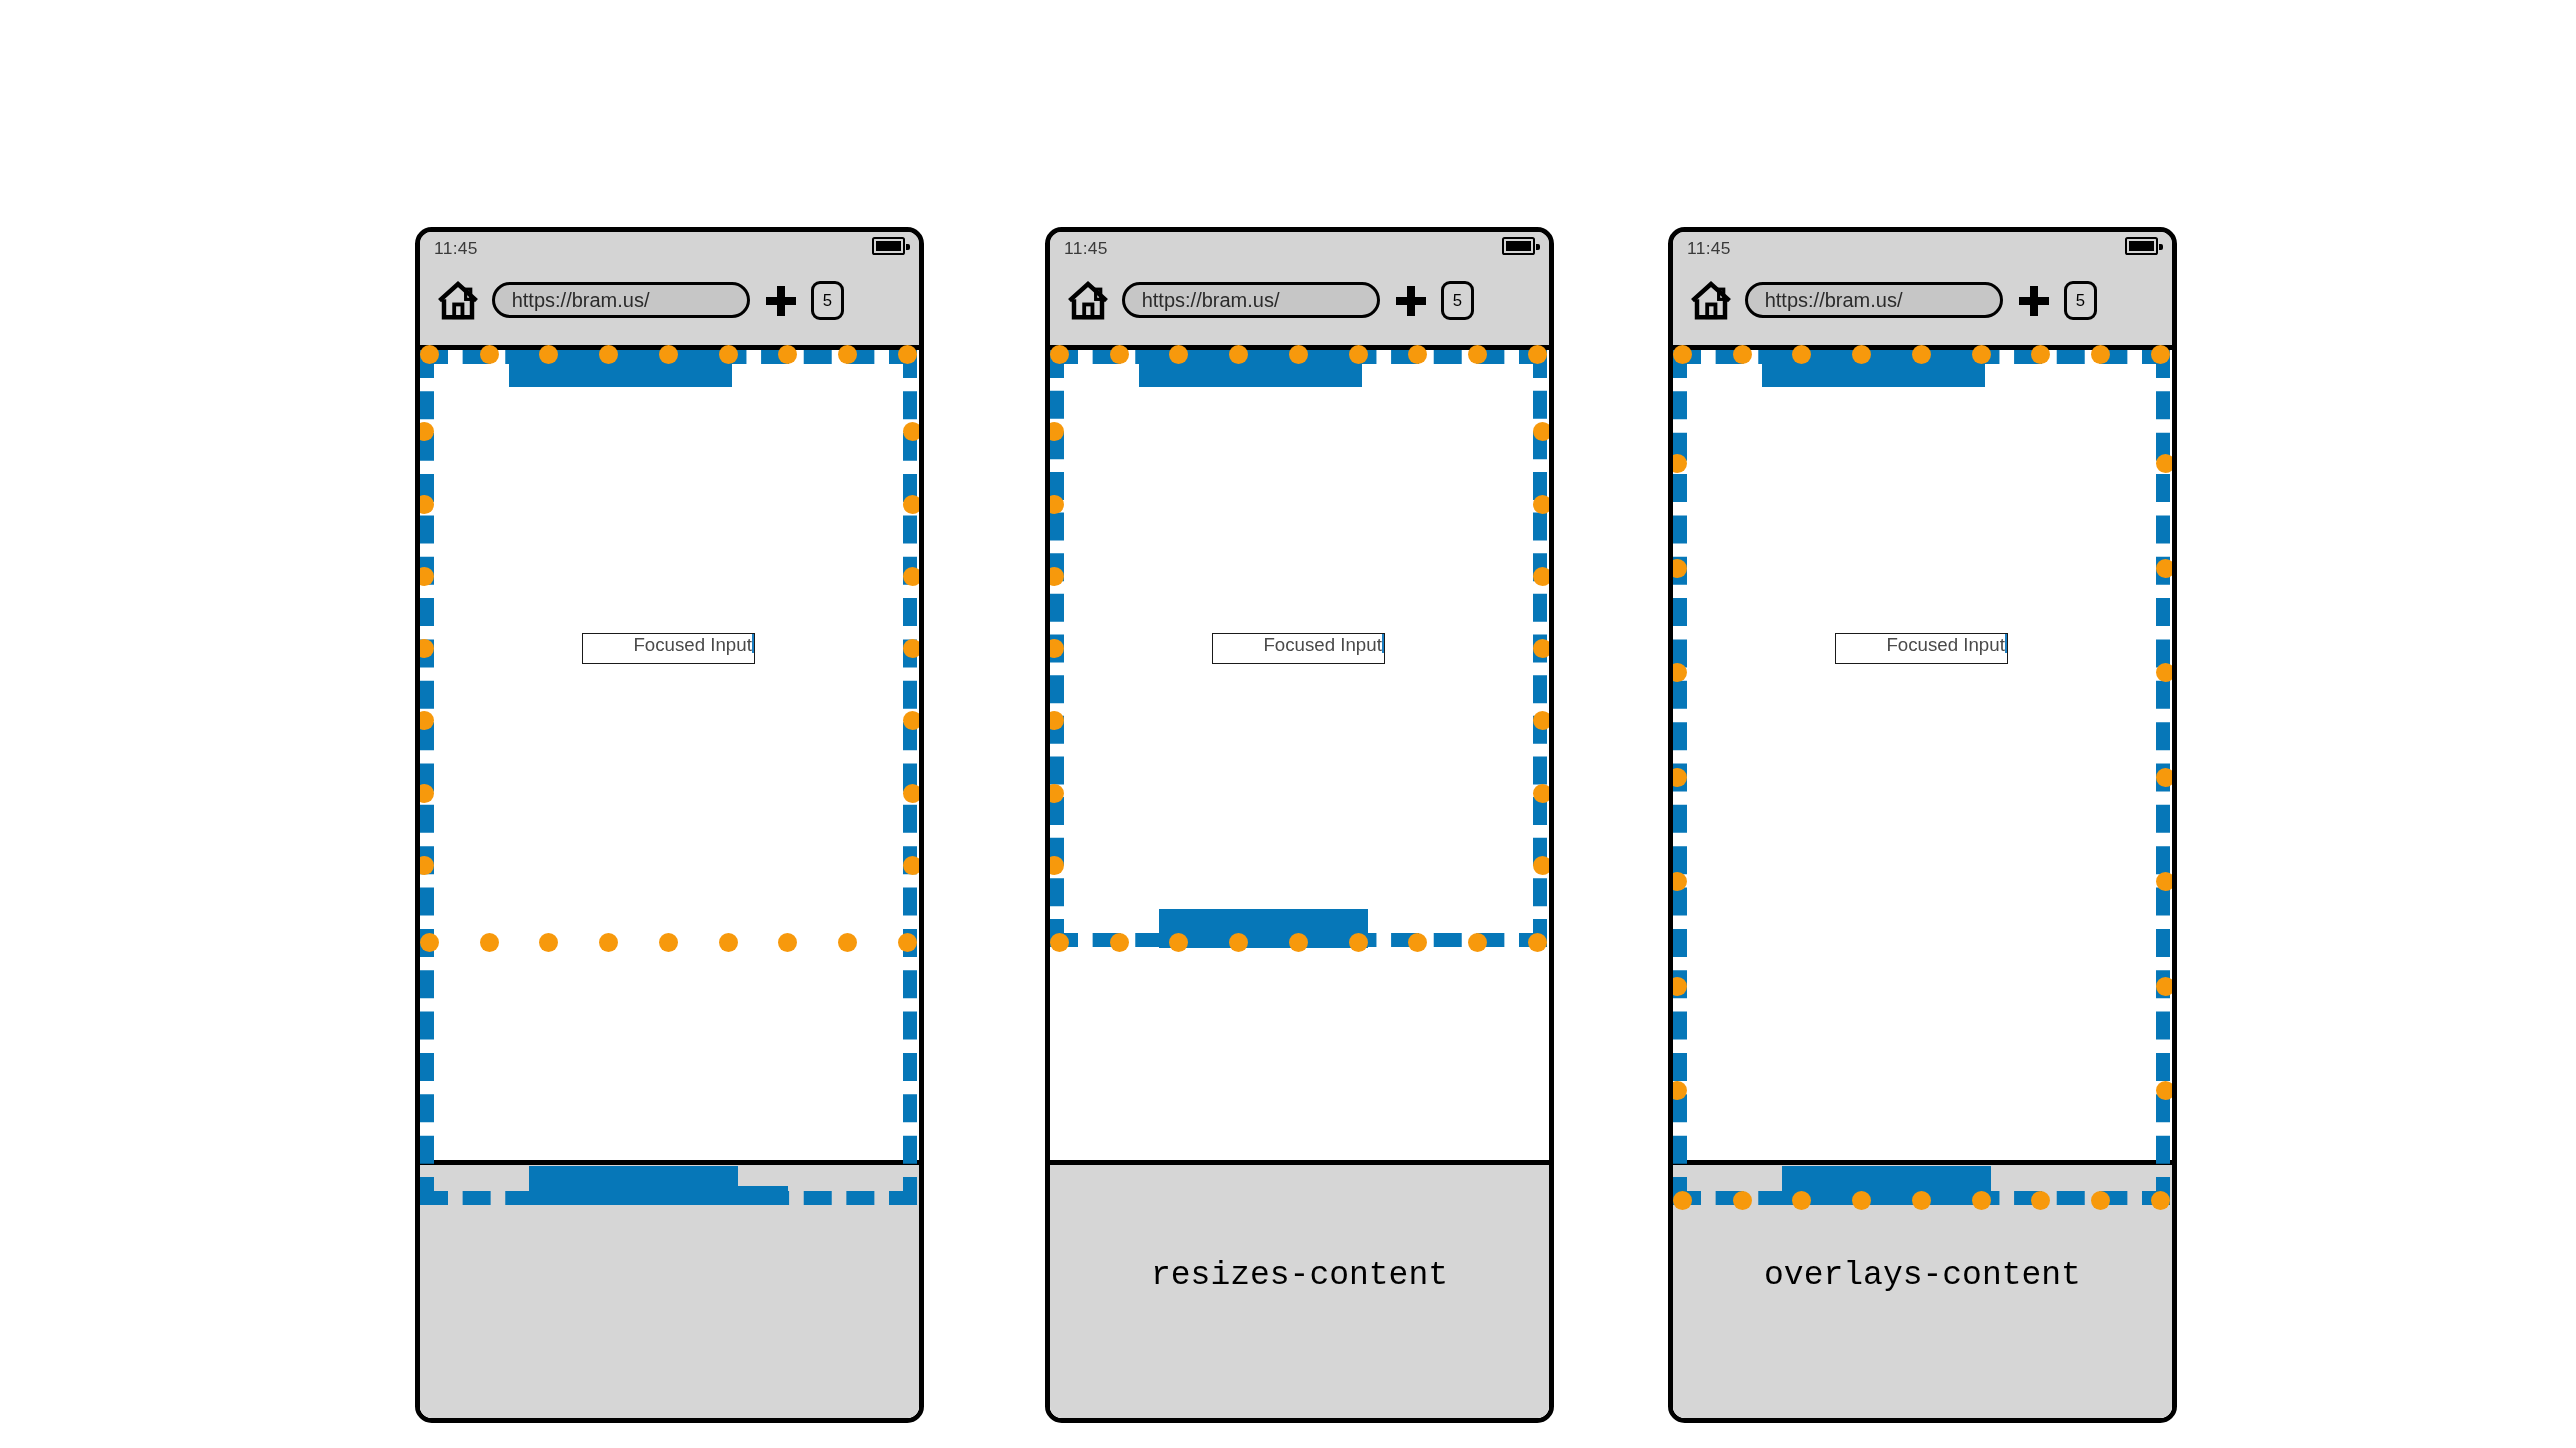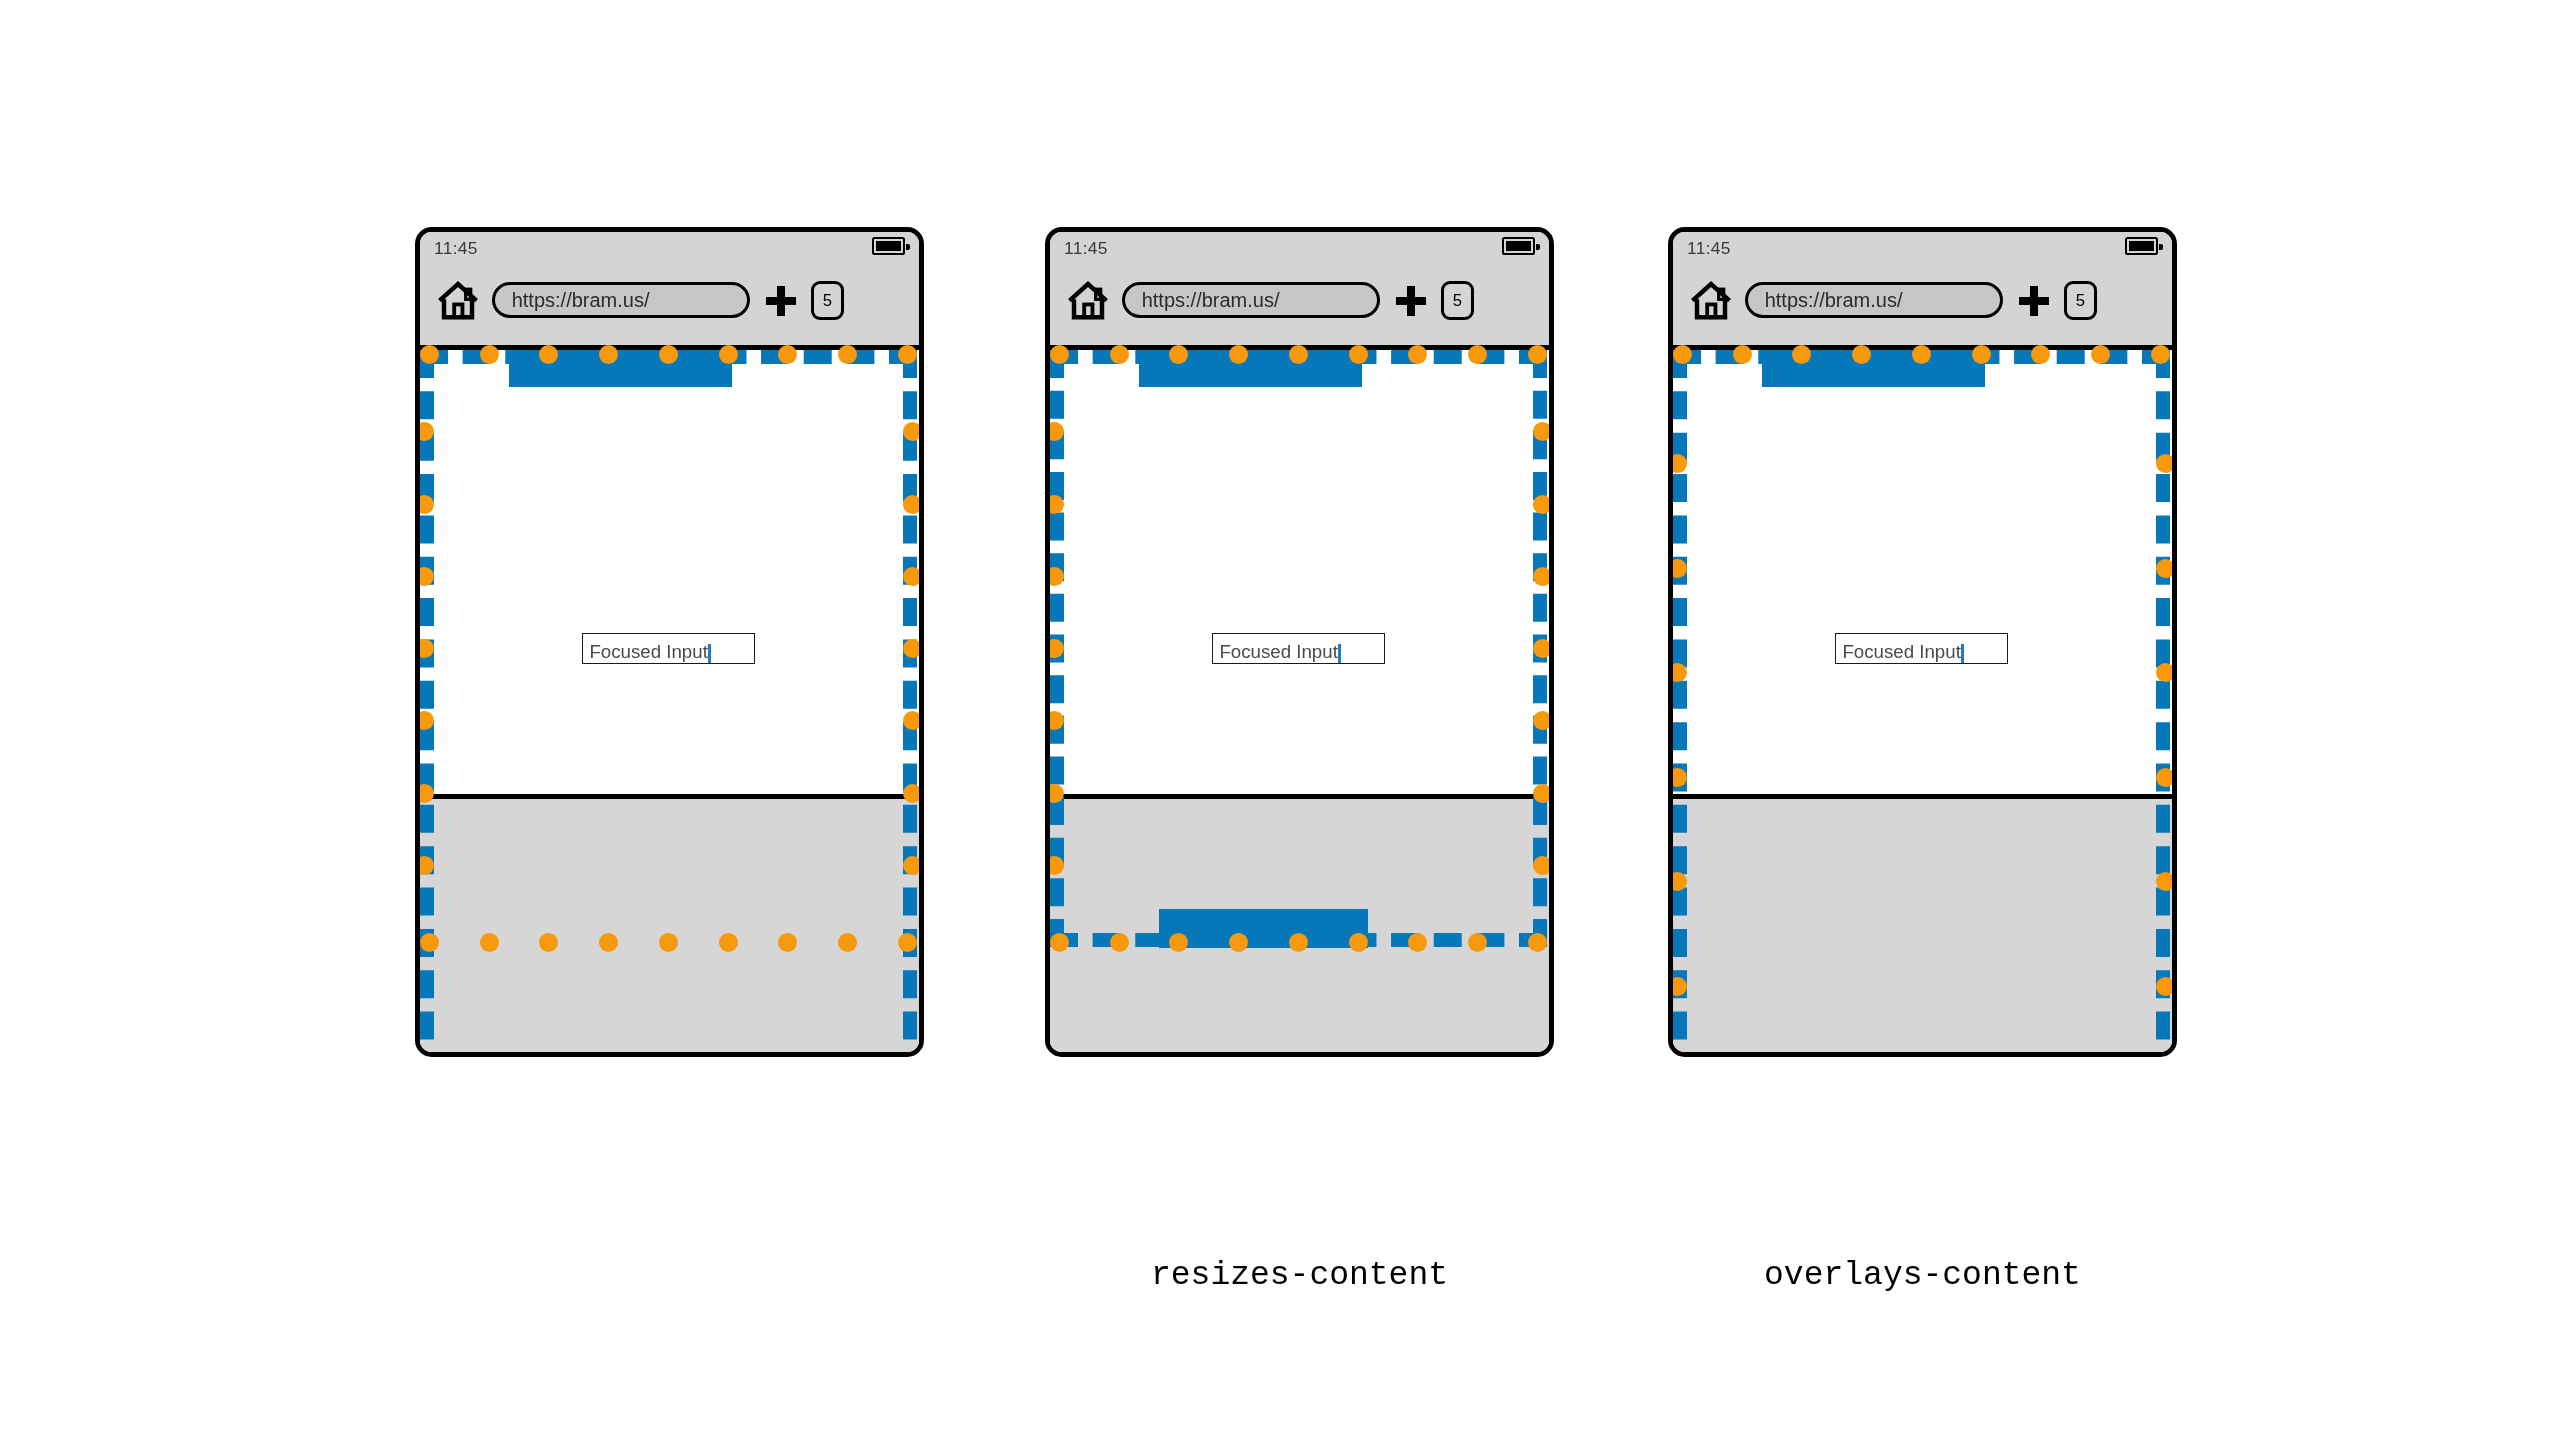--- a/index.html
+++ b/index.html
@@ -18,21 +18,21 @@
     top:227px;
     width:515px;
   }
   .device-col.c0{ left:415px; }
   .device-col.c1{ left:1045px; }
   .device-col.c2{ left:1668px; }
 
   
   .phone{
     position:relative;
-    width:509px; height:830px;
+    width:509px; height:1196px;
     box-sizing:border-box;
     border:5.8px solid #000000;
     border-radius:16.7px;
     background:#ffffff;
     overflow:hidden;
   }
 
   
   .chrome{
     position:absolute; left:0; top:0; right:0;
@@ -135,21 +135,21 @@
     border-radius:50%;
     background:#f7990c;
   }
 
   
   .focused-input{
     position:absolute;
     background:#ffffff;
     border:1.9px solid #1a1a1a;
     box-sizing:border-box;
-    display:flex; align-items:flex-end;
+    display:flex; align-items:flex-start;padding-left:44px;
   }
   .focused-input .fi-text{
     font-size:18.7px; color:#4a4a4a;
     padding-left:6.4px; white-space:nowrap;
     font-family:"Liberation Sans", sans-serif;
   }
   .focused-input .caret{
     width:2.6px; height:19.3px; background:#1d7fc2; margin-left:0.6px;
   }
 

